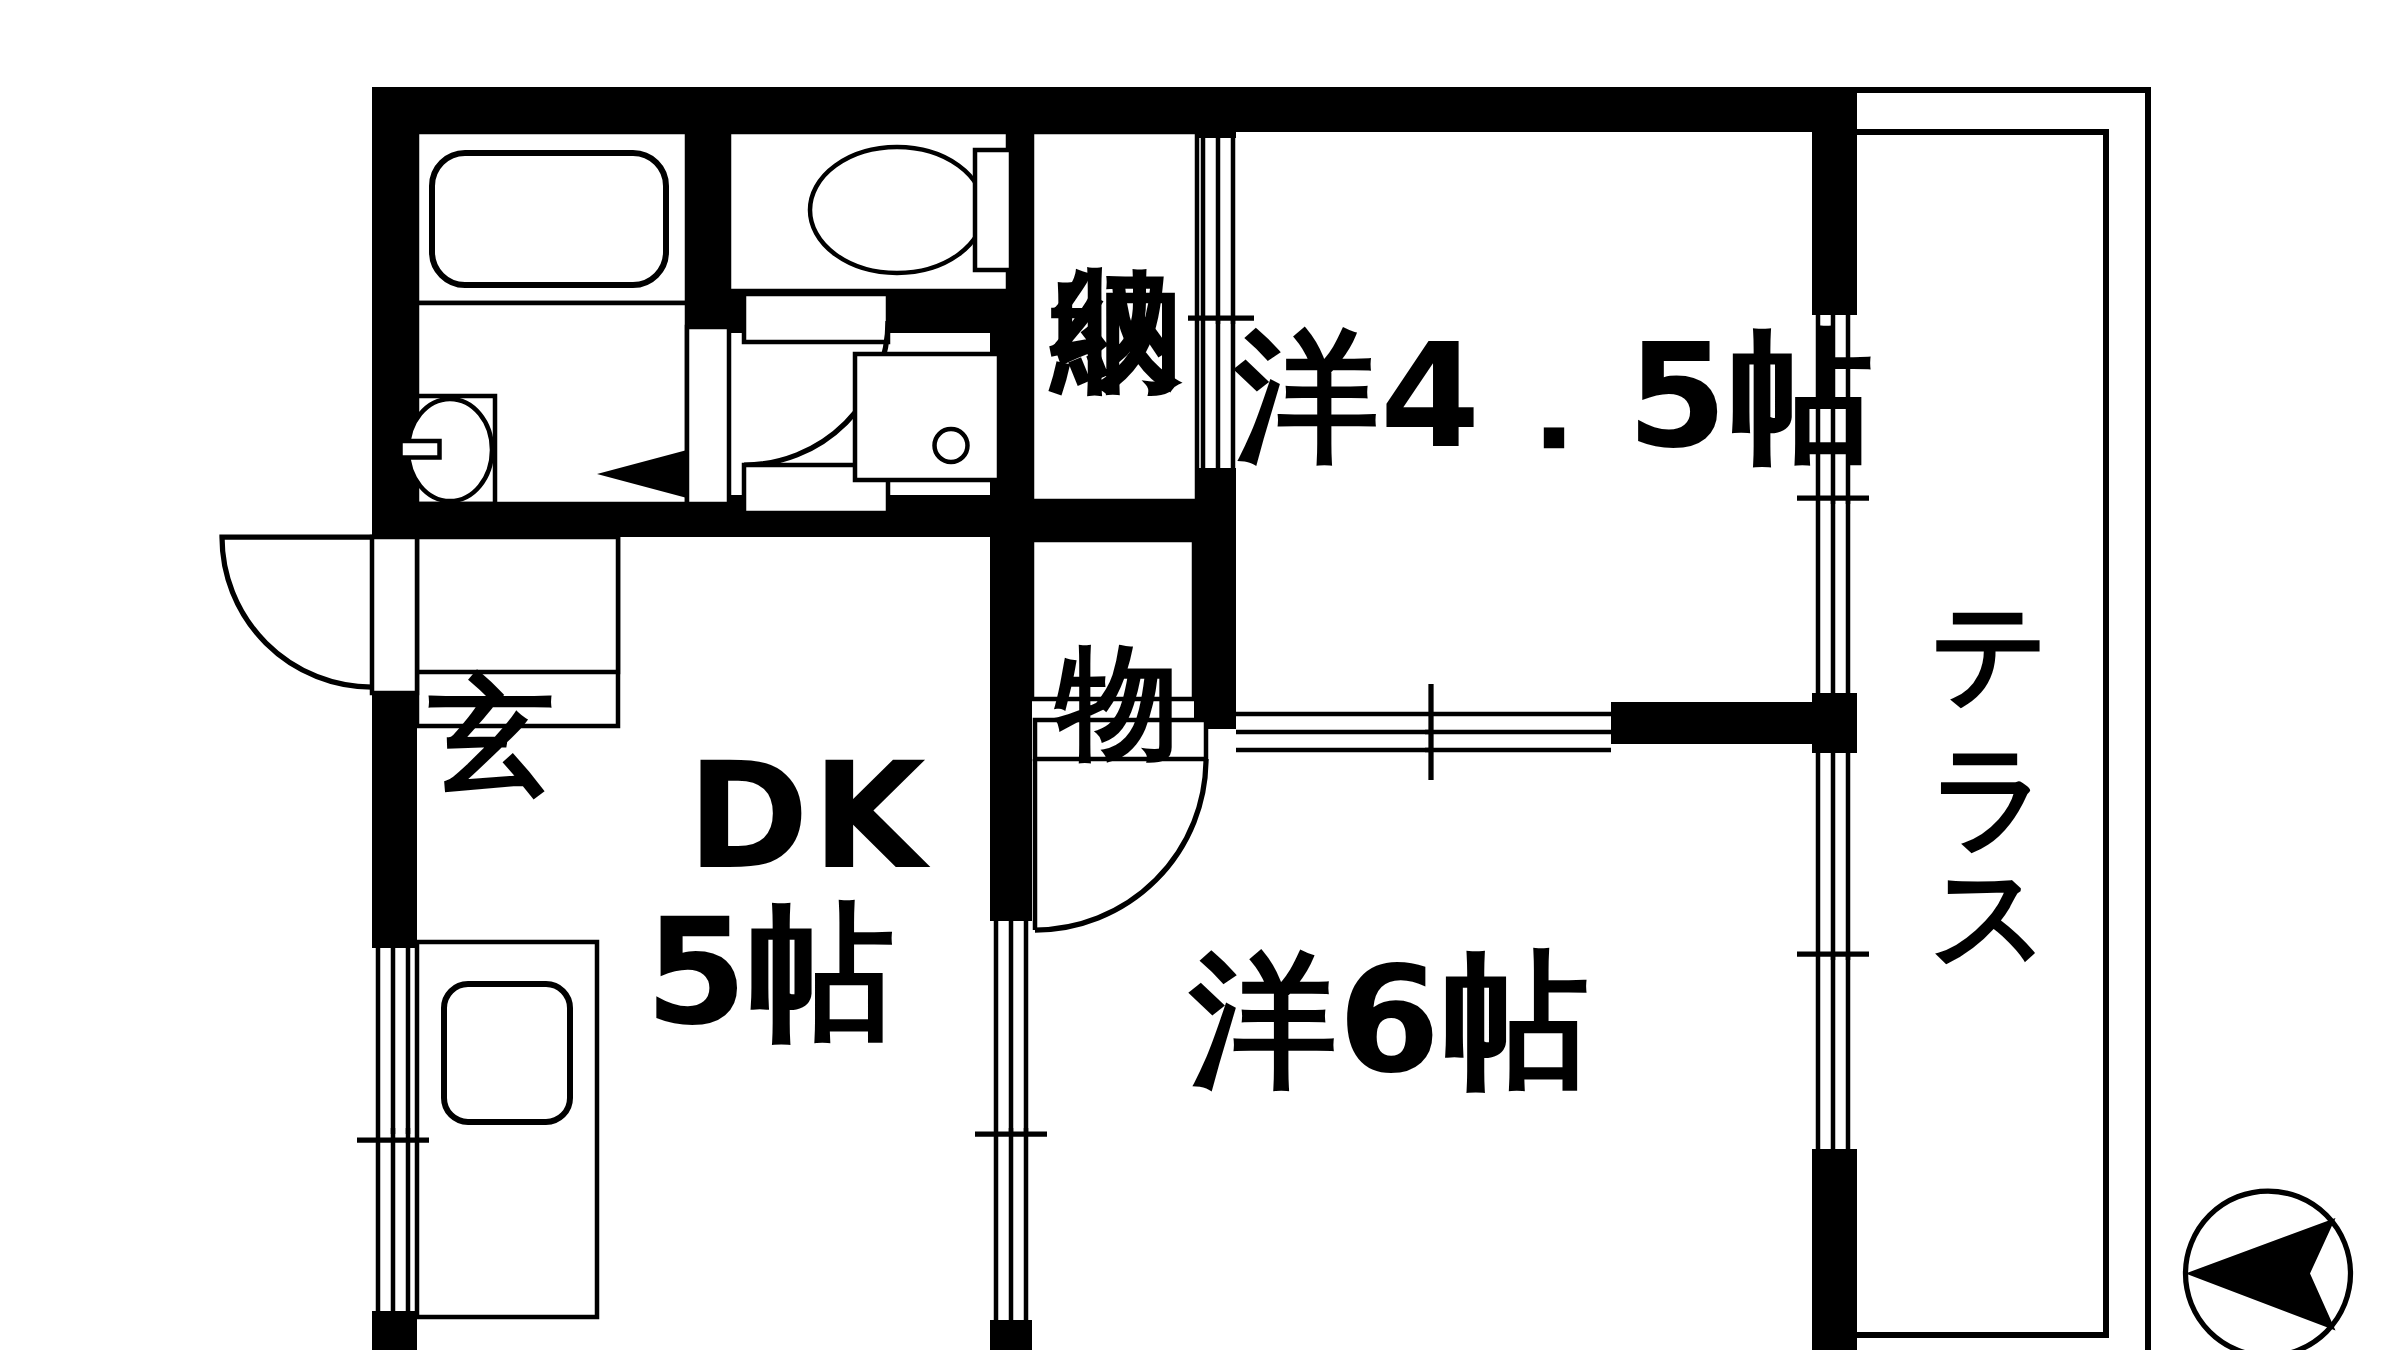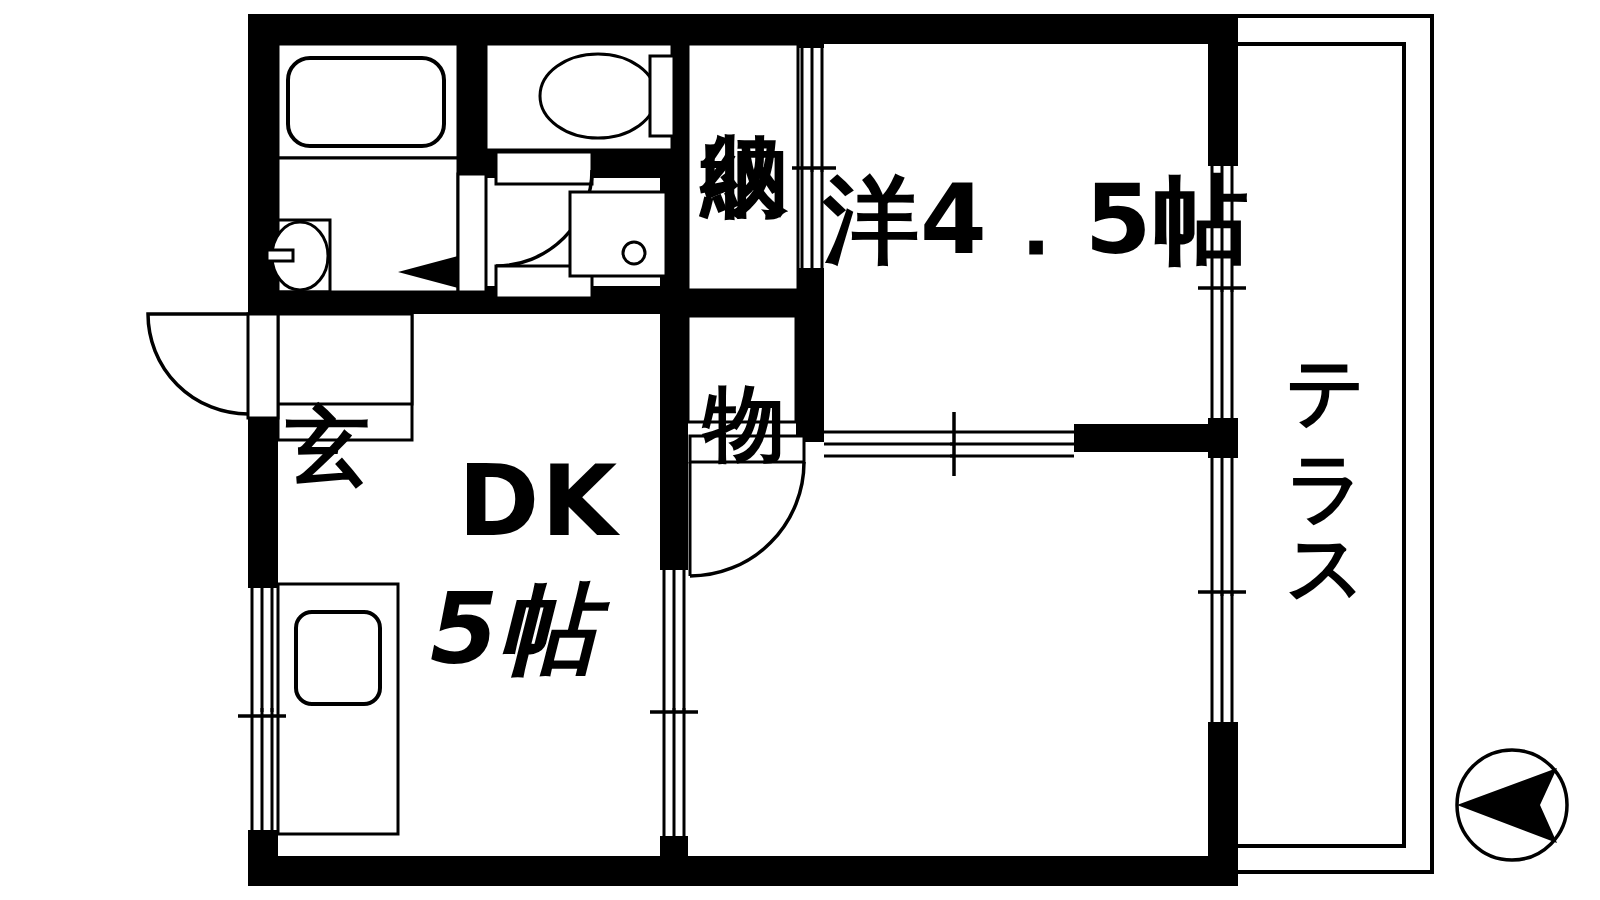--- a/index.html
+++ b/index.html
@@ -11,20 +11,21 @@
     width: 1600px;
     height: 900px;
     overflow: hidden;
     font-family: "DejaVu Sans", sans-serif;
   }
   #floorplan-root {
     position: relative;
     width: 1600px;
     height: 676px;
     background: #ffffff;
+    margin-top: 44px;
   }
   svg#plan {
     display: block;
     width: 1600px;
     height: 900px;
   }
   .wall       { fill: #000000; }
   .thinline   { fill: none; stroke: #000000; stroke-width: 3; }
   .thinline2  { fill: none; stroke: #000000; stroke-width: 4; }
   .fixture    { fill: #ffffff; stroke: #000000; stroke-width: 4; }
@@ -49,21 +50,21 @@
     text-orientation: upright;
     line-height: 1.02;
     letter-spacing: 0.02em;
   }
   #label-storage-closet { left: 700px; top: 62px;  font-size: 88px; }
   #label-room45        { left: 823px; top: 172px; font-size: 96px; letter-spacing: 0.01em; }
   #label-mono-closet   { left: 703px; top: 320px; font-size: 82px; }
   #label-terrace       { left: 1286px; top: 312px; font-size: 78px; }
   #label-genkan        { left: 285px; top: 330px; font-size: 84px; }
   #label-dk            { left: 458px; top: 452px; font-size: 98px; letter-spacing: 0.02em; text-align: right; }
-  #label-dk-size       { left: 430px; top: 580px; font-size: 98px; font-style: italic; }
+  #label-dk-size       { left: 430px; top: 556px; font-size: 98px; }
   #label-room6         { left: 793px; top: 588px; font-size: 98px; letter-spacing: 0.01em; }
 </style>
 </head>
 <body>
 
 <div id="floorplan-root">
 
   <svg id="plan" viewBox="0 0 1600 900" xmlns="http://www.w3.org/2000/svg">
 
     <g>
@@ -245,14 +246,15 @@
   <div class="lbl lbl-vert" id="label-mono-closet">物</div>
 
   <div class="lbl lbl-vert" id="label-terrace">テラス</div>
 
   <div class="lbl lbl-vert" id="label-genkan">玄</div>
 
   <div class="lbl" id="label-dk">DK</div>
 
   <div class="lbl" id="label-dk-size">5帖</div>
 
+  <div class="lbl" id="label-room6">洋6帖</div>
 
 </div>
 
 </body></html>

